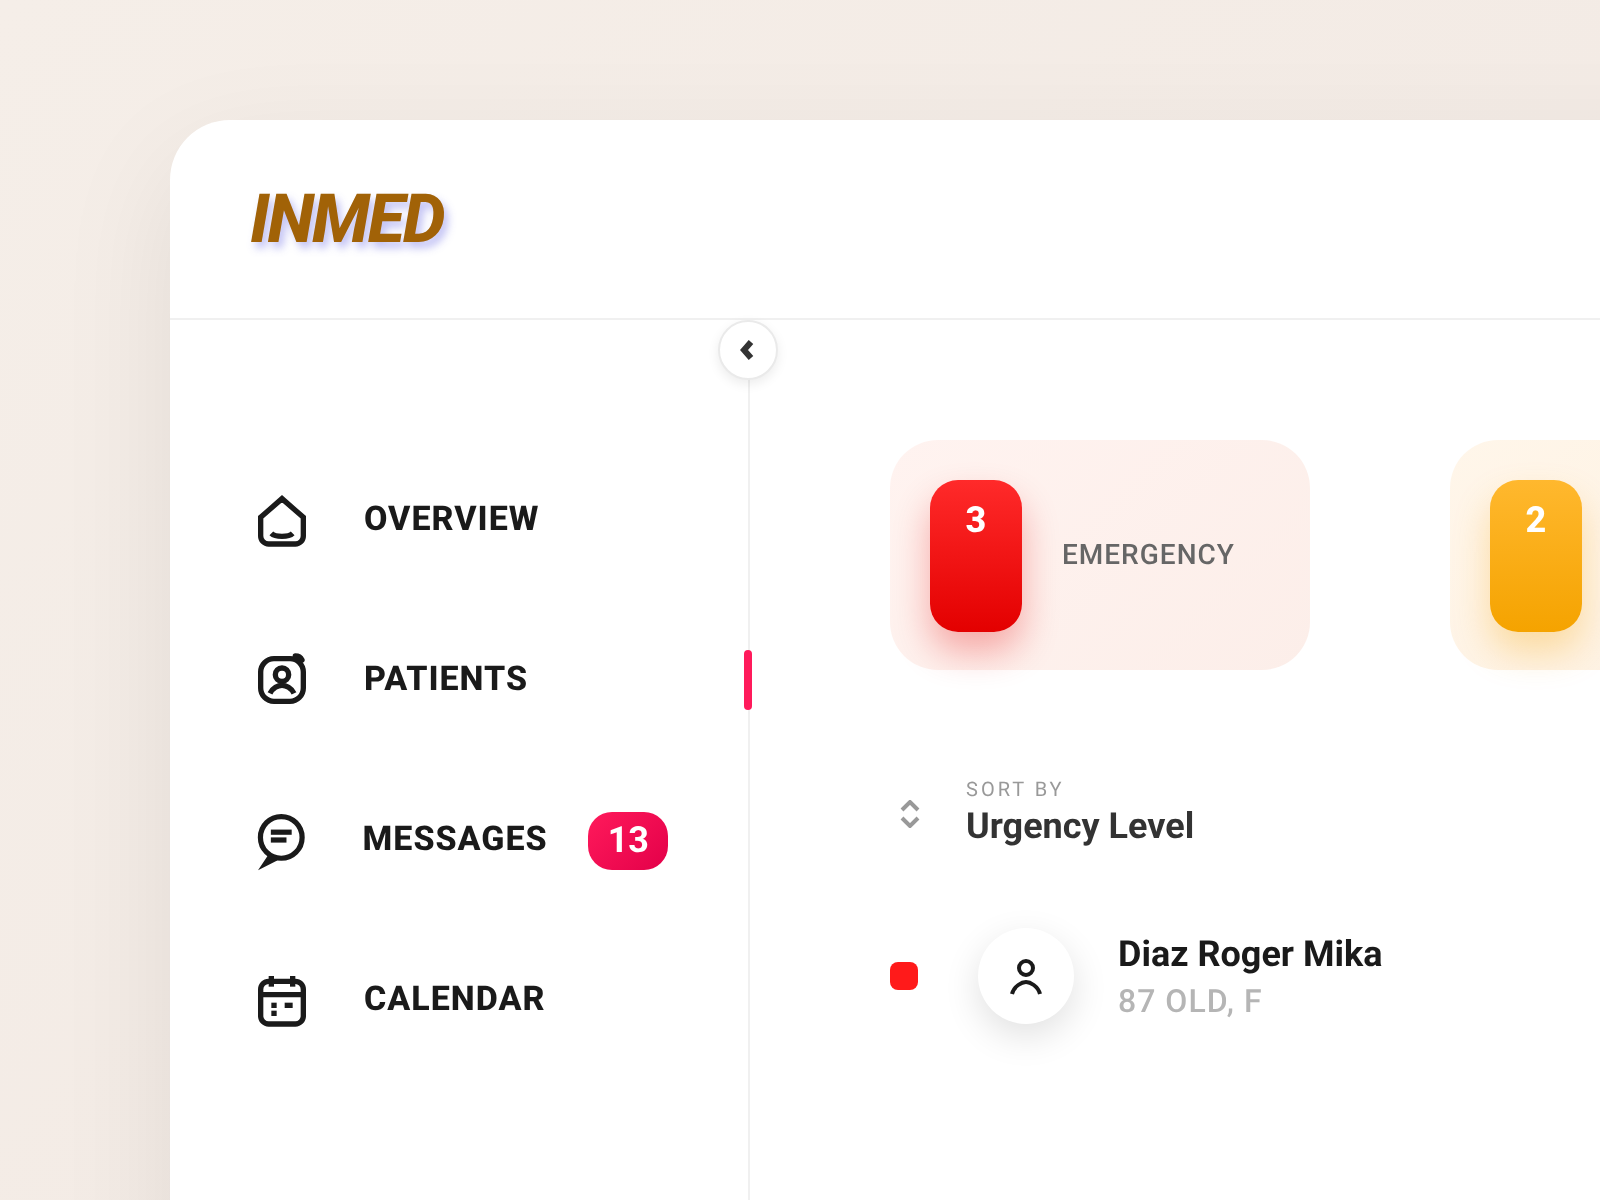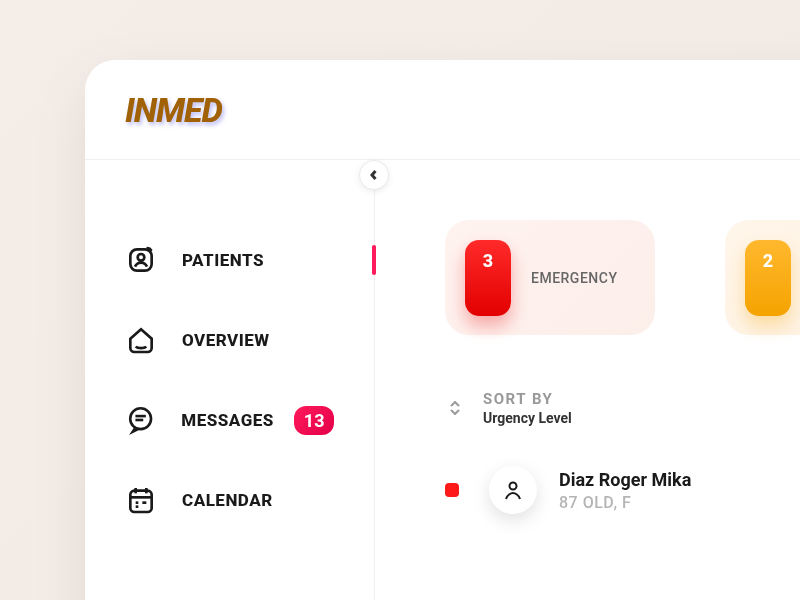--- a/index.html
+++ b/index.html
@@ -21,22 +21,22 @@
 .card { width:210px; height:115px; border-radius:24px; display:flex; align-items:center; padding:0 20px; }
 .card.emerg { background:linear-gradient(135deg,#fff3f0,#fceee9); }
 .card.warn { background:linear-gradient(135deg,#fff6ea,#fdf0df); }
 .pill { width:46px; height:76px; border-radius:14px; display:flex; align-items:flex-start; justify-content:center; padding-top:10px; color:#fff; font-weight:800; font-size:18px; box-shadow:0 10px 18px rgba(0,0,0,0.15); }
 .pill.red { background:linear-gradient(180deg,#ff2a2a,#e30000); box-shadow:0 10px 18px rgba(227,0,0,0.3); }
 .pill.orange { background:linear-gradient(180deg,#ffb82e,#f5a300); box-shadow:0 10px 18px rgba(245,163,0,0.3); }
 .card-label { margin-left:20px; font-size:14px; letter-spacing:0.5px; color:#666; font-weight:500; }
 .sort-row { margin-top:55px; display:flex; align-items:center; }
 .sort-arrows { width:20px; height:24px; margin-right:18px; display:flex; flex-direction:column; align-items:center; justify-content:center; gap:2px; }
 .sort-arrows svg { width:10px; height:6px; stroke:#999; stroke-width:2; fill:none; }
-.sort-text .tiny { font-size:15px; letter-spacing:1.5px; color:#999; font-weight:700; }
-.sort-text .big { font-size:14px; font-weight:700; color:#333; margin-top:2px; }
+.sort-text .tiny { font-size:10px; letter-spacing:1.5px; color:#999; font-weight:400; }
+.sort-text .big { font-size:18px; font-weight:700; color:#333; margin-top:2px; }
 .patient-row { margin-top:40px; display:flex; align-items:center; }
 .urg-dot { width:14px; height:14px; border-radius:4px; background:#ff1a1a; margin-right:30px; }
 .avatar { width:48px; height:48px; border-radius:50%; background:#fff; box-shadow:0 6px 18px rgba(0,0,0,0.12); display:flex; align-items:center; justify-content:center; margin-right:22px; }
 .avatar svg { width:24px; height:24px; stroke:#1a1a1a; stroke-width:2; fill:none; }
 .patient-info .name { font-size:18px; font-weight:700; color:#1a1a1a; }
 .patient-info .meta { font-size:16px; color:#b5b5b5; letter-spacing:0.5px; margin-top:3px; font-weight:500; }
 </style>
 </head>
 <body>
 
@@ -45,36 +45,36 @@
     <div class="logo">INMED</div>
   </div>
   <div class="body">
     <div class="sidebar">
       <div class="collapse-btn">
         <svg viewBox="0 0 10 10">
             <polyline points="6.5,1 3,5 6.5,9"></polyline>
           </svg>
       </div>
 
+      <div class="nav-item">
+        <svg class="nav-icon" viewBox="0 0 24 24">
+            <path d="M4 11 12 4l8 7v7a3 3 0 0 1-3 3H7a3 3 0 0 1-3-3z"></path>
+            <path d="M8 17c1.5 1.5 6.5 1.5 8 0"></path>
+          </svg>
+        <span class="nav-label">OVERVIEW</span>
+      </div>
+
       <div class="nav-item active">
         <svg class="nav-icon" viewBox="0 0 24 24">
             <rect x="4" y="4" width="16" height="16" rx="5"></rect>
             <circle cx="12" cy="10" r="2.5"></circle>
             <path d="M7.5 17c1-2 3-3 4.5-3s3.5 1 4.5 3"></path>
             <path d="M17 3c1 0 2 .5 2.5 1.5" stroke-linecap="round"></path>
           </svg>
         <span class="nav-label">PATIENTS</span>
-      </div>
-
-      <div class="nav-item">
-        <svg class="nav-icon" viewBox="0 0 24 24">
-            <path d="M4 11 12 4l8 7v7a3 3 0 0 1-3 3H7a3 3 0 0 1-3-3z"></path>
-            <path d="M8 17c1.5 1.5 6.5 1.5 8 0"></path>
-          </svg>
-        <span class="nav-label">OVERVIEW</span>
       </div>
 
       <div class="nav-item">
         <svg class="nav-icon" viewBox="0 0 24 24">
             <circle cx="12" cy="11" r="8"></circle>
             <path d="M8 18l-2 3 4-2"></path>
             <line x1="8" y1="9" x2="16" y2="9"></line>
             <line x1="8" y1="12" x2="14" y2="12"></line>
           </svg>
         <span class="nav-label">MESSAGES</span>

